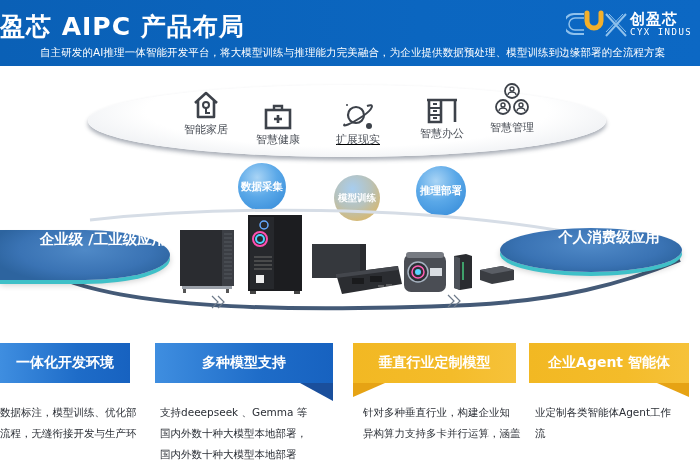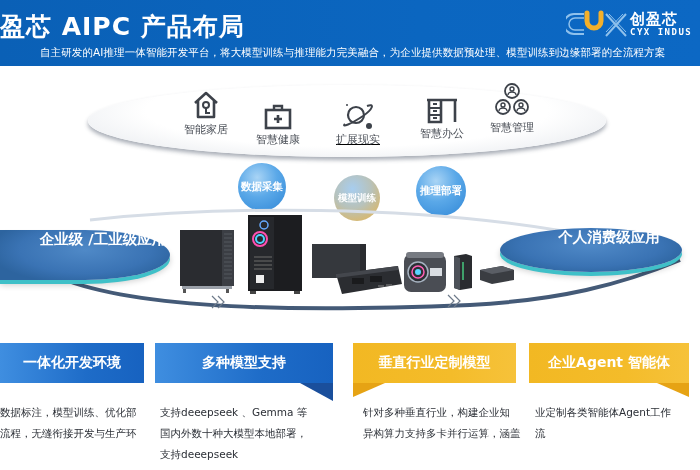--- a/index.html
+++ b/index.html
@@ -2,21 +2,21 @@
 <html><head>
 <meta charset="utf-8">
 <style>
   * { box-sizing: border-box; margin: 0; padding: 0; }
   body { width: 700px; height: 470px; overflow: hidden; background: #ffffff; font-family: "DejaVu Sans", "Liberation Sans", sans-serif; position: relative; }
   .header { position: absolute; left: 0; top: 0; width: 700px; height: 66px; background: linear-gradient(90deg, #0a60b6 0%, #0b66c0 60%, #0c68c4 100%); }
   .title { position: absolute; left: 0; top: 10px; font-size: 25px; font-weight: bold; color: #ffffff; letter-spacing: 1px; white-space: nowrap; }
   .subtitle { position: absolute; left: 0; top: 46px; font-size: 10.5px; color: #ffffff; white-space: nowrap; letter-spacing: 0.1px; margin-left: 40px; }
   .logo { position: absolute; left: 566px; top: 10px; width: 134px; height: 30px; }
   .logo-cn { position: absolute; left: 64px; top: 0px; font-size: 15px; font-weight: bold; color: #ffffff; white-space: nowrap; letter-spacing: 1px; }
-  .logo-en { position: absolute; left: 64px; top: 17px; font-size: 9px; font-weight: bold; color: #ffffff; white-space: nowrap; letter-spacing: 1.5px; font-family: "DejaVu Sans Mono", monospace; }
+  .logo-en { position: absolute; left: 64px; top: 17px; font-size: 9px; font-weight: normal; color: #ffffff; white-space: nowrap; letter-spacing: 1.5px; font-family: "DejaVu Sans Mono", monospace; }
 
   .disc { position: absolute; left: 88px; top: 85px; width: 518px; height: 72px; border-radius: 50%; background: radial-gradient(ellipse at 50% 35%, #ffffff 55%, #eef0f3 80%, #d9dde2 100%); box-shadow: 0 3px 4px rgba(60,70,90,0.45); }
 
   .app { position: absolute; text-align: center; }
   .app svg { display: block; margin: 0 auto; }
   .app-label { font-size: 11px; color: #4a4f57; white-space: nowrap; margin-top: 2px; }
 
   .bubble { position: absolute; border-radius: 50%; display: flex; align-items: center; justify-content: center; color: #fff; font-size: 10.5px; font-weight: bold; }
   .bubble-blue { background: radial-gradient(circle at 40% 30%, #a9d4f5 0%, #5aa8e8 45%, #2f86d6 100%); }
   .bubble-gold { background: radial-gradient(circle at 40% 30%, #a7cdef 0%, #b8c2ba 45%, #e0b55a 90%); }
@@ -161,36 +161,36 @@
 <svg class="device" style="left:452px; top:252px;" width="22" height="40" viewBox="0 0 22 40">
   <polygon points="2,4 14,2 20,4 20,36 8,38 2,36" fill="#2a2c30"></polygon>
   <polygon points="2,4 8,6 8,38 2,36" fill="#4d5259"></polygon>
   <rect x="10" y="10" width="2" height="18" fill="#3fa06a"></rect>
 </svg>
 <svg class="device" style="left:478px; top:262px;" width="38" height="24" viewBox="0 0 38 24">
   <polygon points="2,8 24,4 36,8 36,18 14,22 2,18" fill="#3a3d42"></polygon>
   <polygon points="2,8 24,4 36,8 14,12" fill="#5a5e65"></polygon>
 </svg>
 
-<div class="card-head blue-head" style="left:0; top:343px; width:144px;">
+<div class="card-head blue-head" style="left:0; top:343px; width:130px;">
   <span>一体化开发环境</span>
 </div>
 <div class="card-body" style="left:0; top:402px; width:150px;">
   <div>数据标注，模型训练、优化部</div>
   <div>流程，无缝衔接开发与生产环</div>
 </div>
 
 <div class="card-head blue-head" style="left:155px; top:343px; width:178px;">
   <span>多种模型支持</span>
 </div>
 <div class="fold" style="left:300px; top:383px; border-top:18px solid #1a4f9c; border-left:33px solid transparent;"></div>
 <div class="card-body" style="left:160px; top:402px; width:180px;">
   <div>支持deeepseek 、Gemma 等</div>
   <div>国内外数十种大模型本地部署，</div>
-  <div>支持deeepseek</div>
+  <div>国内外数十种大模型本地部署</div>
 </div>
 
 <div class="card-head gold-head" style="left:353px; top:343px; width:163px;">
   <span>垂直行业定制模型</span>
 </div>
 <div class="fold" style="left:353px; top:383px; border-top:14px solid #e6a314; border-right:32px solid transparent;"></div>
 <div class="card-body" style="left:363px; top:402px; width:160px;">
   <div>针对多种垂直行业，构建企业知</div>
   <div>异构算力支持多卡并行运算，涵盖</div>
 </div>

